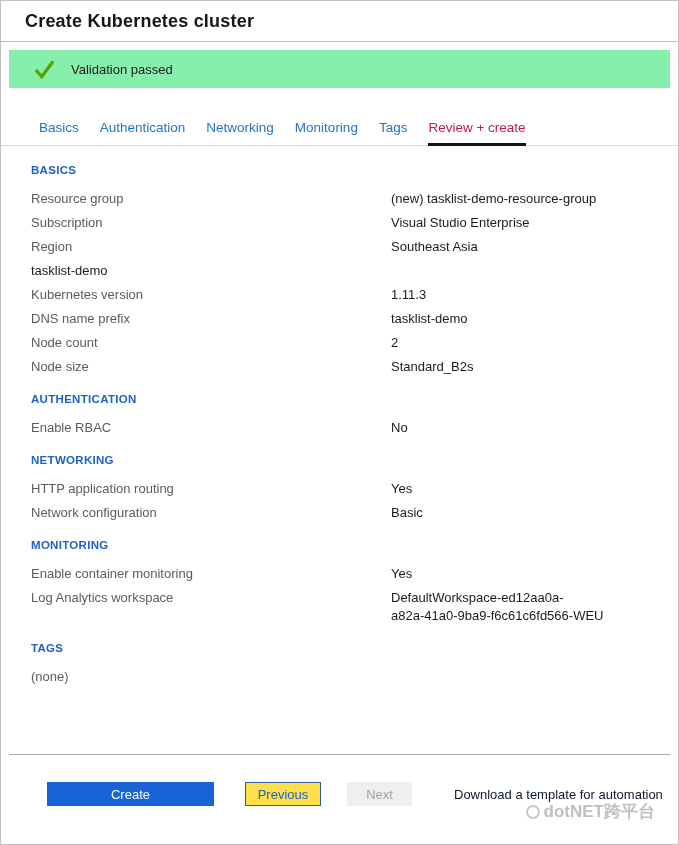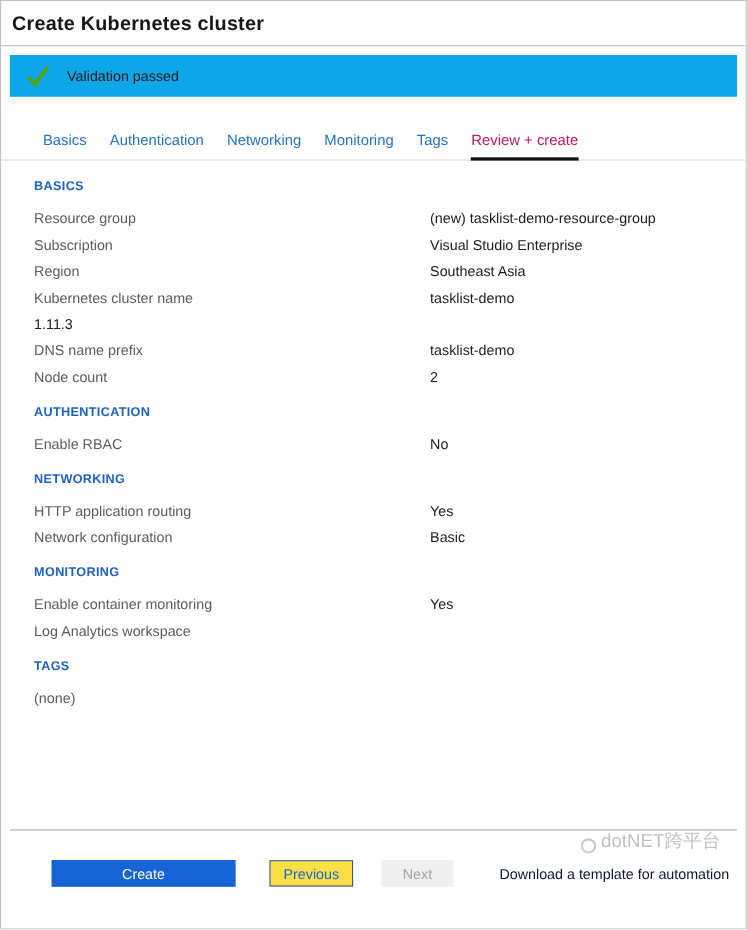--- a/index.html
+++ b/index.html
@@ -3,25 +3,25 @@
 <meta charset="utf-8">
 <style>
   html,body { margin:0; padding:0; background:#ffffff; }
   .page {
     position:relative; width:679px; height:845px; box-sizing:border-box;
     border:1px solid #c2c2c2; background:#ffffff; overflow:hidden;
     font-family:"Liberation Sans", sans-serif;
   }
   
   .title-bar { height:41px; box-sizing:border-box; border-bottom:1px solid #bdbdbd;
-               display:flex; align-items:center; padding-left:10px; }
+               display:flex; align-items:center; padding-left:24px; }
   .page-title { font-size:18px; font-weight:700; color:#161616; letter-spacing:.2px; }
   
-  .banner { margin:8px; height:38px; background:#0ea5e9; display:flex;
-            align-items:center; padding-left:14px; box-sizing:border-box; }
+  .banner { margin:8px; height:38px; background:#86efac; display:flex;
+            align-items:center; padding-left:24px; box-sizing:border-box; }
   .check-icon svg { width:23px; height:20px; display:block; }
   .banner-text { margin-left:15px; font-size:13px; color:#1c1c1c; }
   
   .tabs { display:flex; gap:21px; padding:24px 0 10px 38px; border-bottom:1px solid #d9d9d9; }
   .tab { position:relative; font-size:13.5px; color:#2573c4; cursor:pointer; white-space:nowrap; }
   .tab.active { color:#be185d; }
   .tab.active::after { content:""; position:absolute; left:0; right:0; bottom:-11px;
                        height:3px; background:#141414; }
   
   .content { padding:18px 0 0 30px; }
@@ -38,22 +38,22 @@
             display:flex; align-items:center; }
   .btn { height:24px; box-sizing:border-box; font-size:13px; font-family:inherit;
          display:flex; align-items:center; justify-content:center; padding:0; cursor:pointer; }
   .btn-create   { width:167px; background:#1863d6; color:#ffffff; border:1px solid #1863d6; }
   .btn-previous { width:76px;  margin-left:31px; background:#fde047; color:#1863d6;
                   border:1px solid #2e5b9f; }
   .btn-next     { width:65px;  margin-left:26px; background:#efefef; color:#a3a3a3;
                   border:1px solid #efefef; cursor:default; }
   .download-link { margin-left:42px; font-size:13px; color:#0f172a; text-decoration:none; cursor:pointer; }
   
-  .watermark-brand { position:absolute; top:752px; right:23px; font-size:17px;
-                     color:#c0c0c0; display:flex; align-items:flex-end; gap:4px; }
+  .watermark-brand { position:absolute; top:799px; right:23px; font-size:17px;
+                     color:#c0c0c0; display:flex; align-items:center; gap:4px;font-weight:bold; }
   .brand-logo-icon { width:14px; height:14px; border:2px solid #cacaca; border-radius:50%;
                      box-sizing:border-box; display:inline-block; }
   .watermark-copyright { position:absolute; top:849px; right:17px; font-size:16px; color:#9b9b9b; }
 </style>
 </head>
 <body>
 
 <div class="page">
 
   <div class="title-bar">
@@ -88,33 +88,37 @@
       </div>
       <div class="row">
         <div class="row-label">Subscription</div>
         <div class="row-value">Visual Studio Enterprise</div>
       </div>
       <div class="row">
         <div class="row-label">Region</div>
         <div class="row-value">Southeast Asia</div>
       </div>
       <div class="row">
-        <div class="row-label">Kubernetes cluster name</div>
         <div class="row-value">tasklist-demo</div>
       </div>
       <div class="row">
+        <div class="row-label">Kubernetes version</div>
         <div class="row-value">1.11.3</div>
       </div>
       <div class="row">
         <div class="row-label">DNS name prefix</div>
         <div class="row-value">tasklist-demo</div>
       </div>
       <div class="row">
         <div class="row-label">Node count</div>
         <div class="row-value">2</div>
+      </div>
+      <div class="row">
+        <div class="row-label">Node size</div>
+        <div class="row-value">Standard_B2s</div>
       </div>
     </div>
 
     <div class="section">
       <div class="section-heading">AUTHENTICATION</div>
       <div class="row">
         <div class="row-label">Enable RBAC</div>
         <div class="row-value">No</div>
       </div>
     </div>
@@ -132,20 +136,22 @@
     </div>
 
     <div class="section">
       <div class="section-heading">MONITORING</div>
       <div class="row">
         <div class="row-label">Enable container monitoring</div>
         <div class="row-value">Yes</div>
       </div>
       <div class="row">
         <div class="row-label">Log Analytics workspace</div>
+        <div class="row-value">DefaultWorkspace-ed12aa0a-
+a82a-41a0-9ba9-f6c61c6fd566-WEU</div>
       </div>
     </div>
 
     <div class="section">
       <div class="section-heading">TAGS</div>
       <div class="row">
         <div class="row-label">(none)</div>
         <div class="row-value"></div>
       </div>
     </div>

